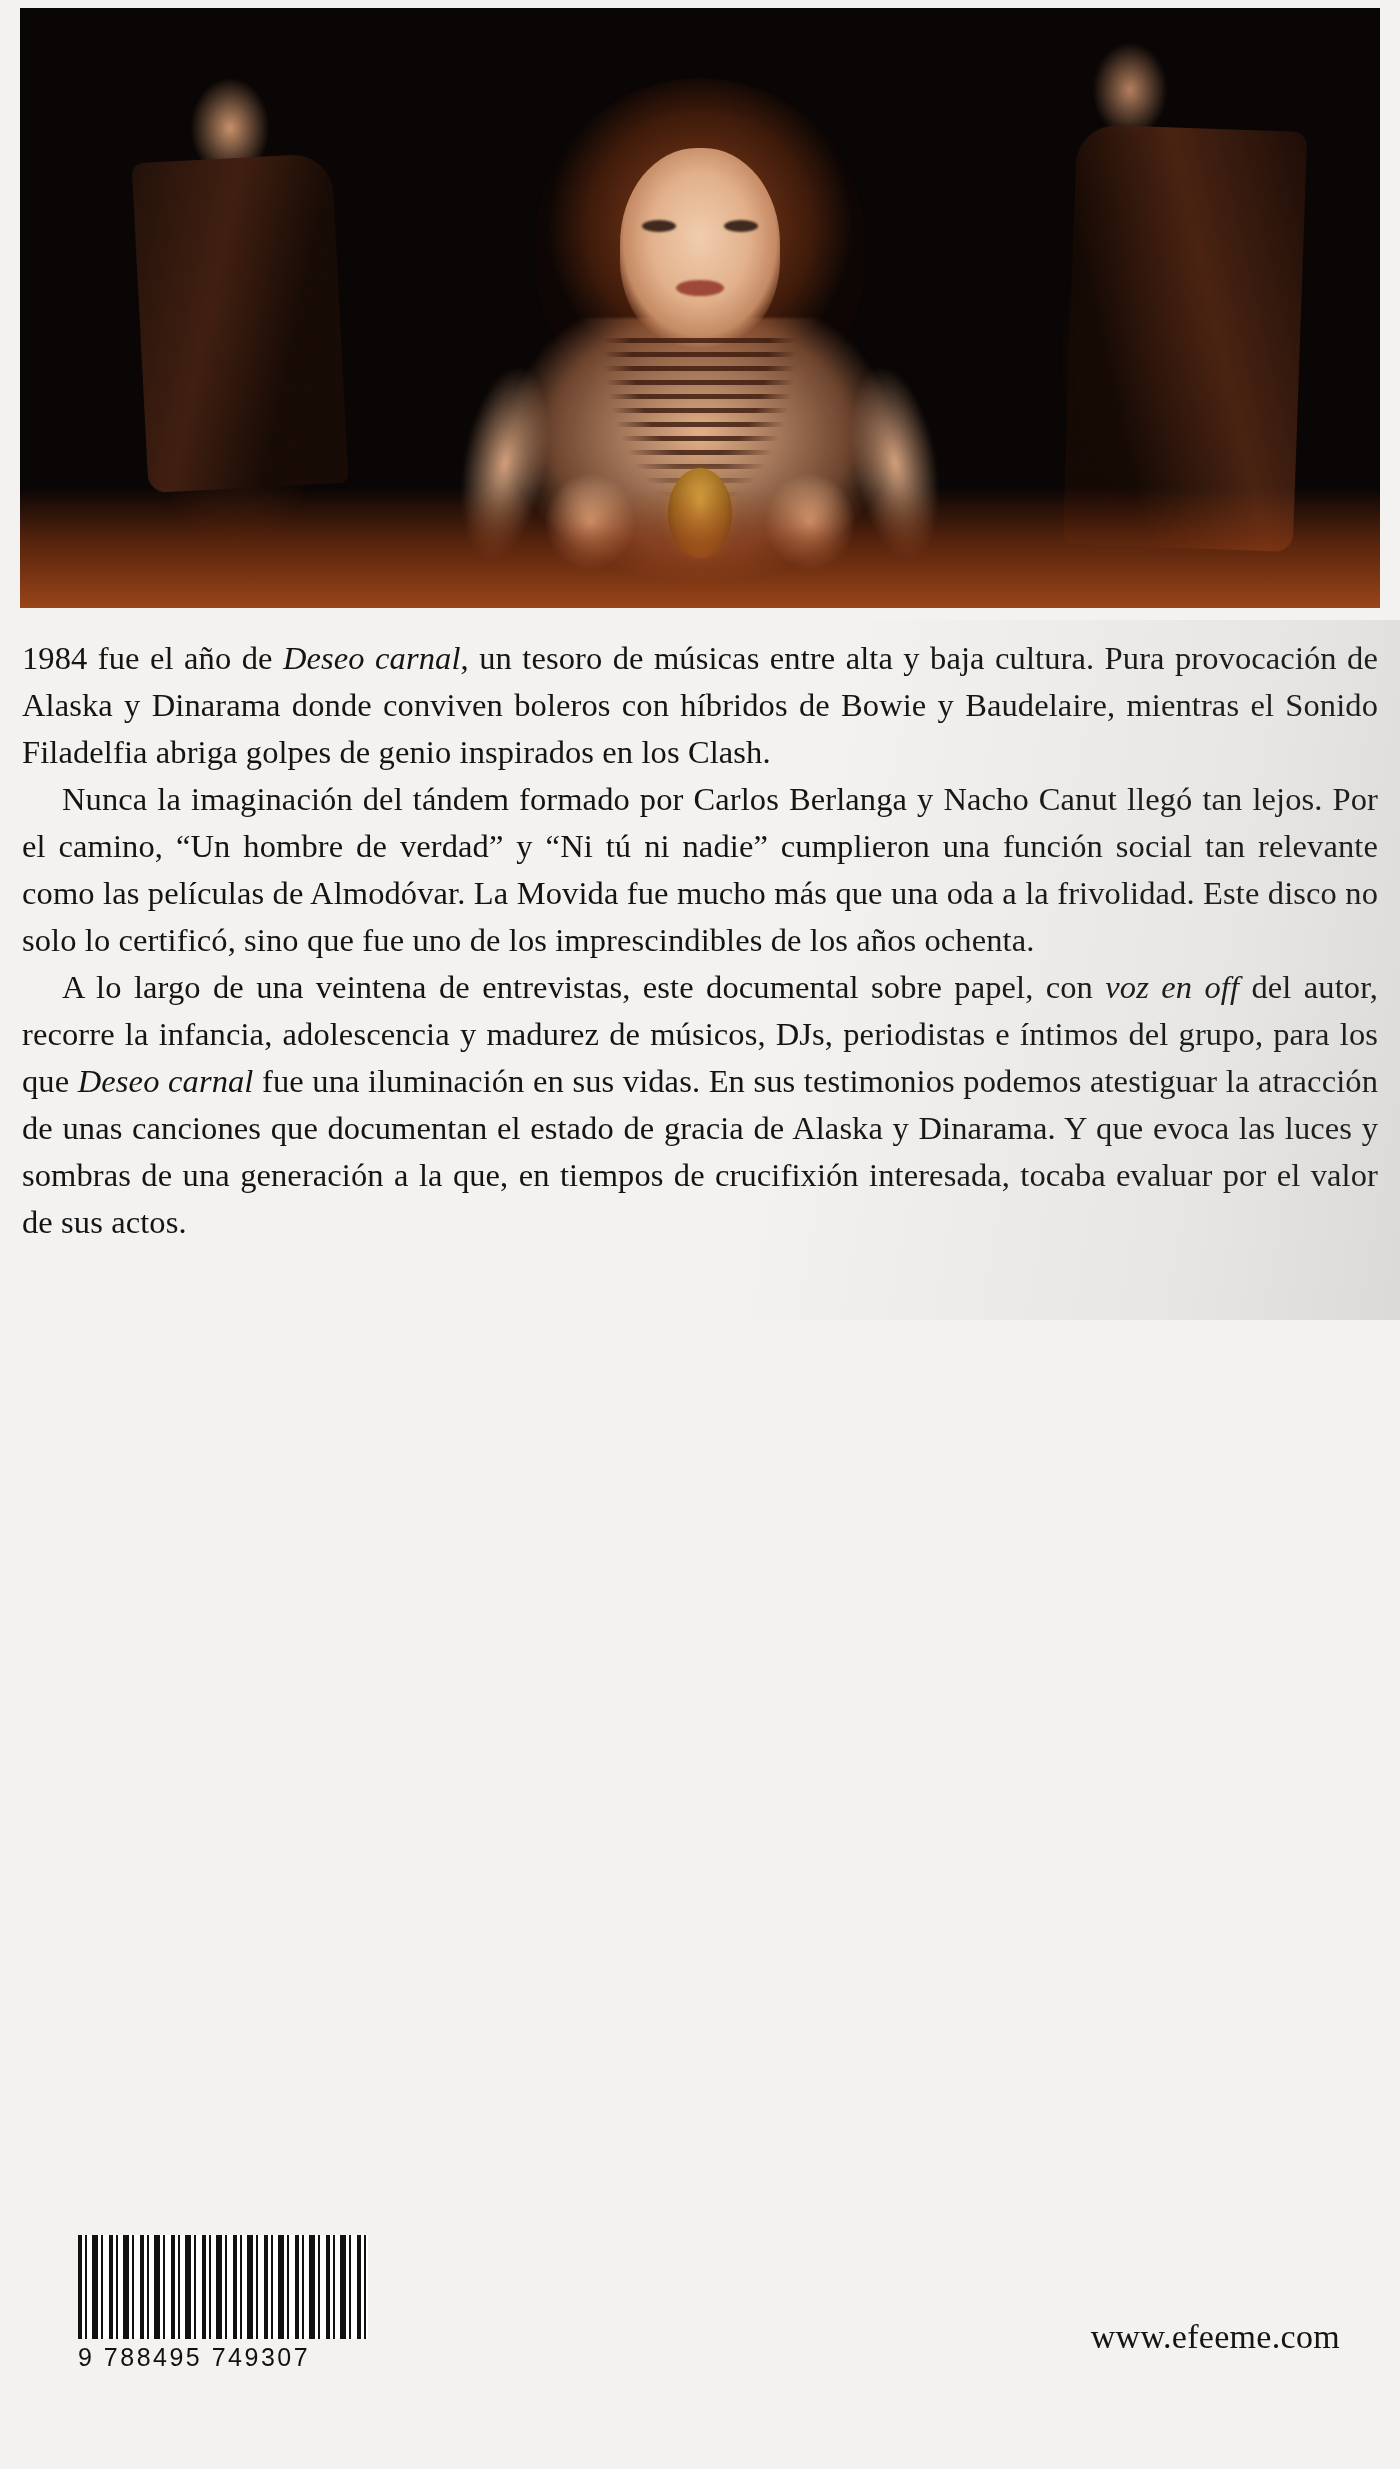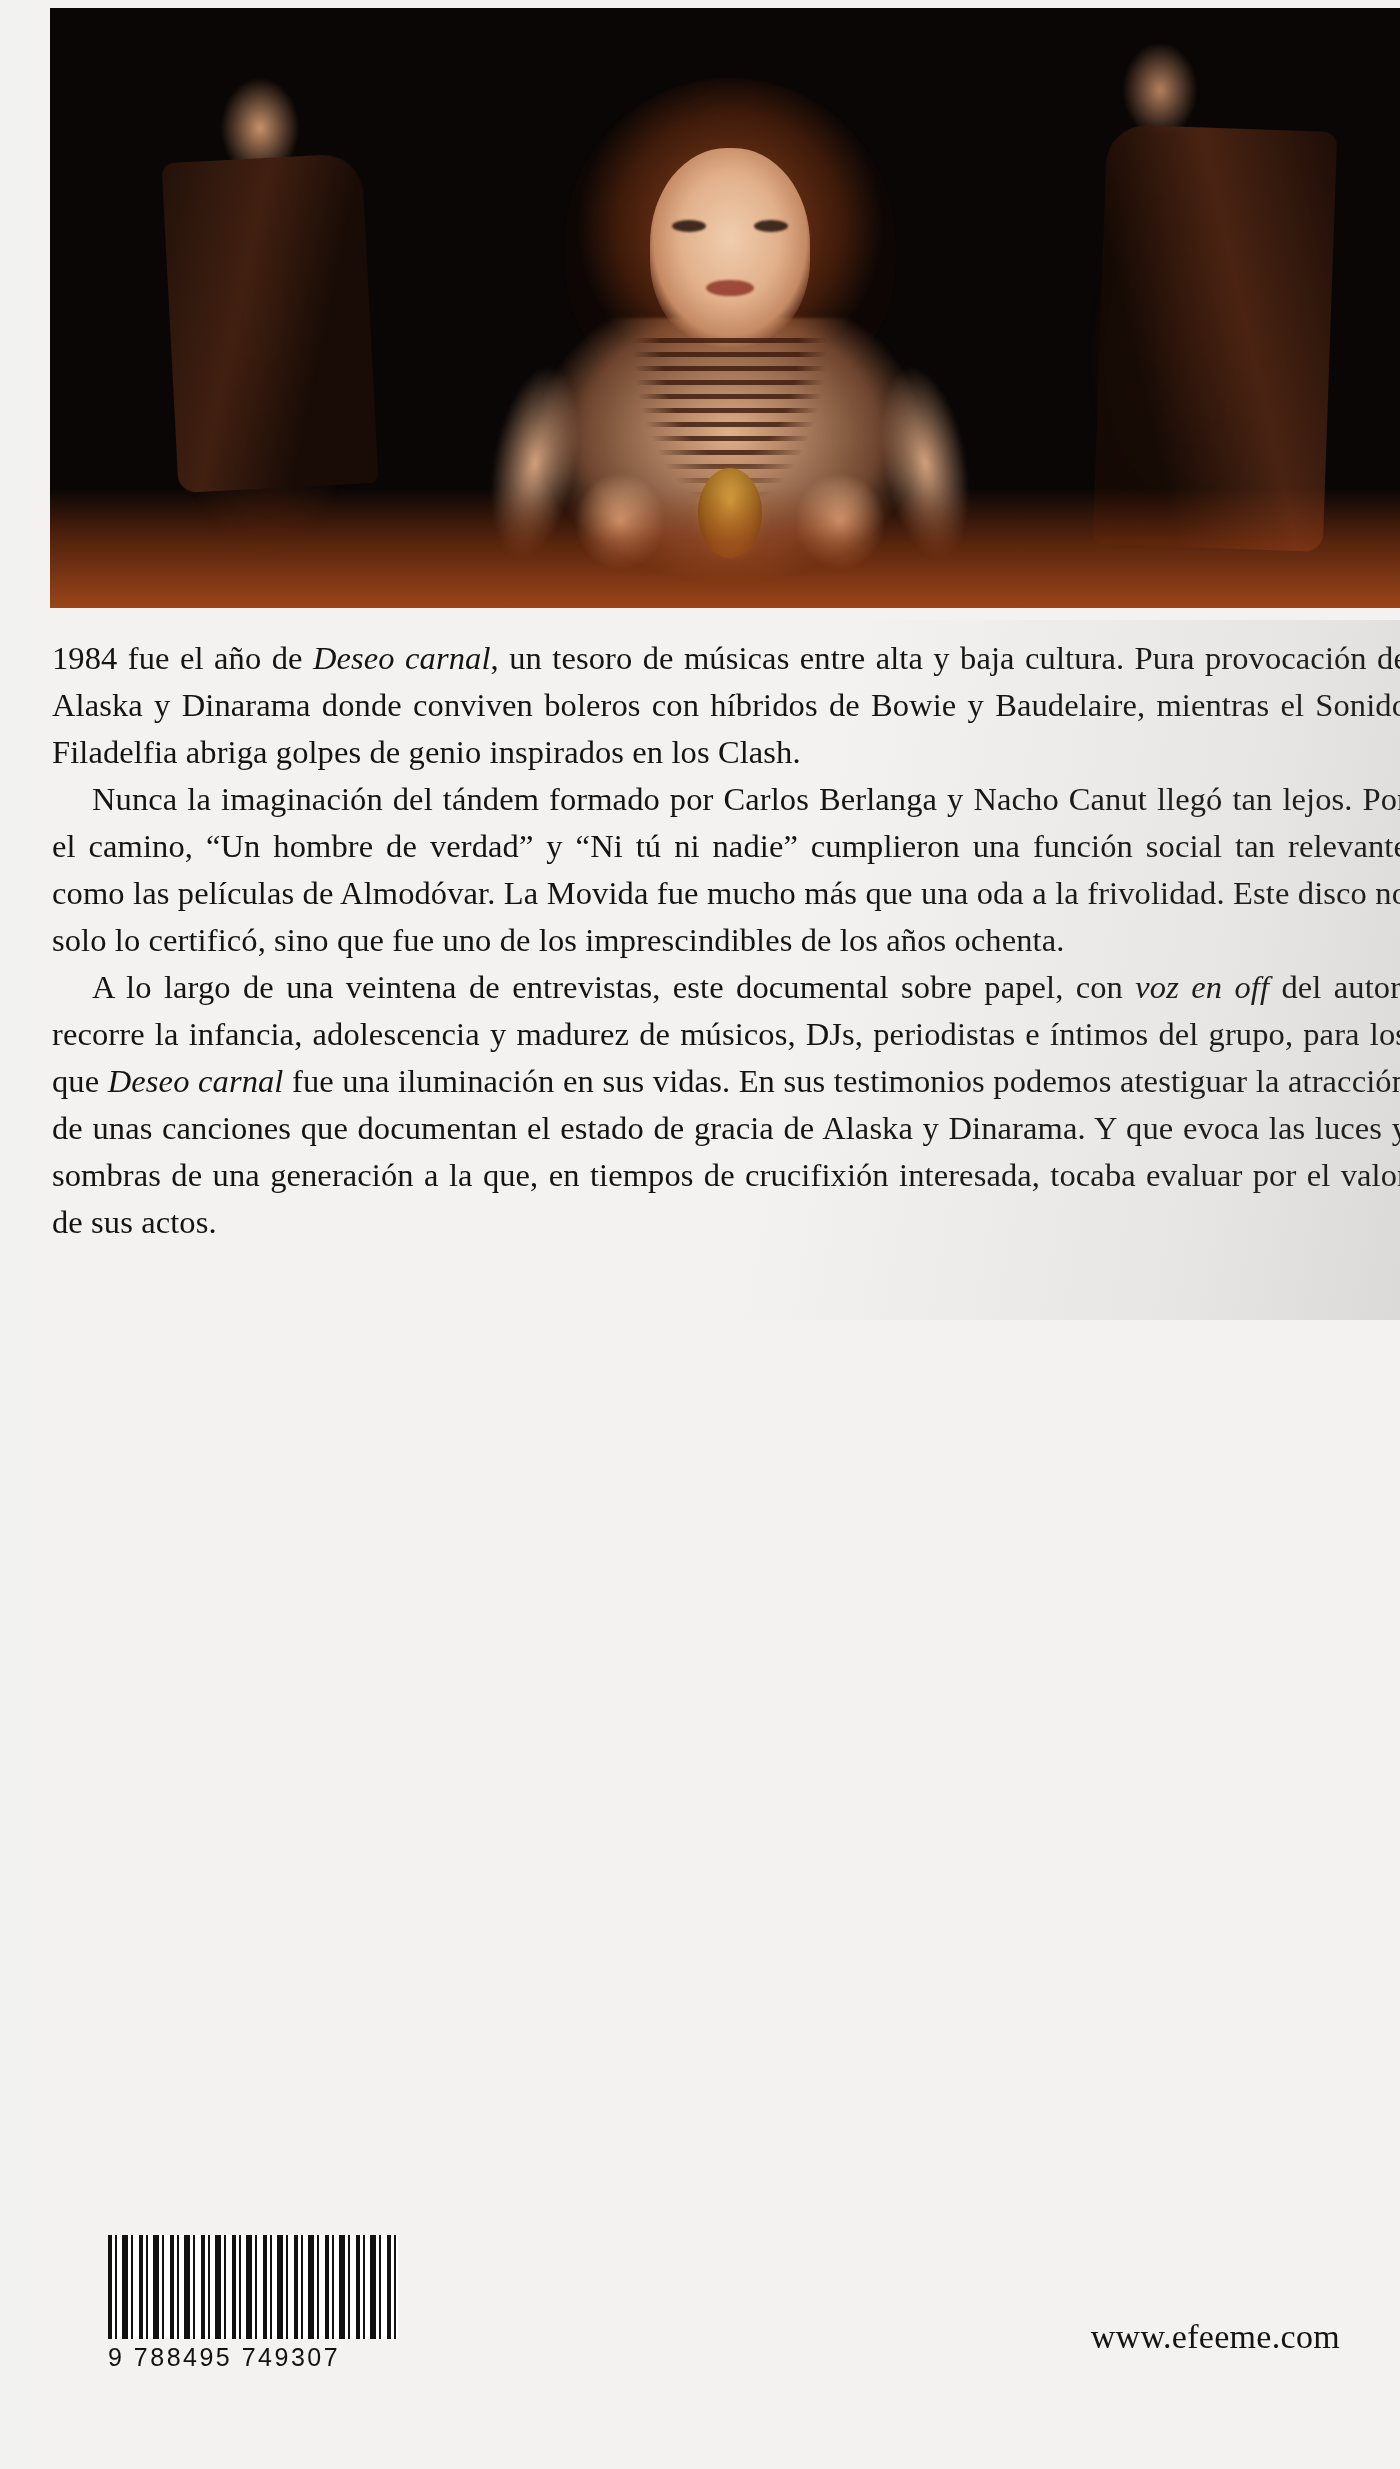--- a/index.html
+++ b/index.html
@@ -13,21 +13,20 @@
     position: relative;
     font-family: "Liberation Serif", serif;
     color: #1a1a1a;
     overflow: hidden;
   }
 
   .page {
     position: absolute;
     inset: 0;
     background: #f3f2f0;
-    margin-left: 30px;
   }
 
   
   .photo {
     position: absolute;
     left: 20px;
     top: 8px;
     width: 1360px;
     height: 600px;
     background: #0a0605;

